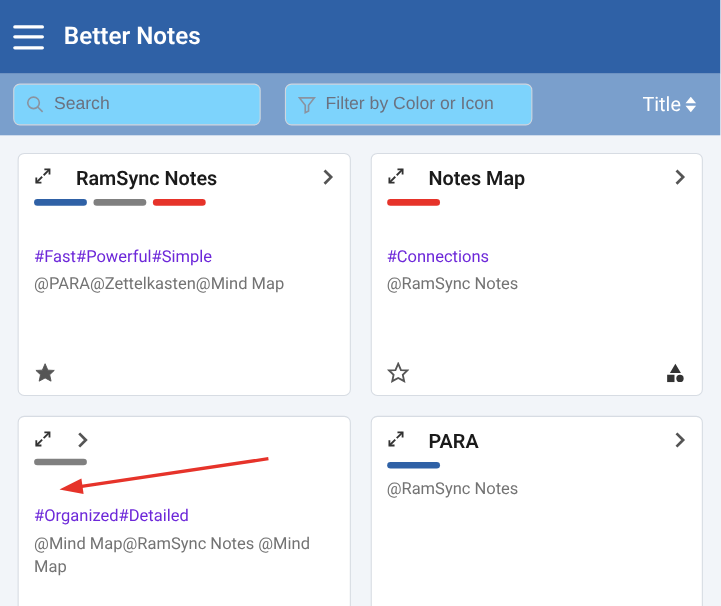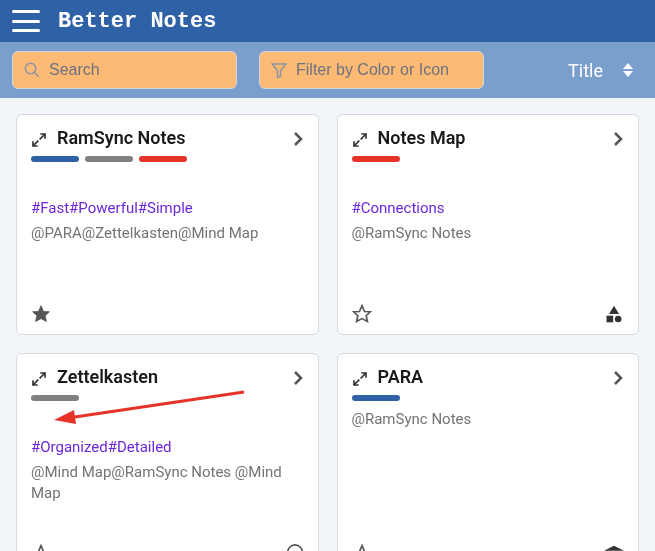--- a/index.html
+++ b/index.html
@@ -6,26 +6,25 @@
   body {
     font-family: -apple-system, BlinkMacSystemFont, "Segoe UI", Roboto, Arial, sans-serif;
     width: 655px;
     height: 551px;
     background: #f2f5f9;
     overflow: hidden;
   }
   
   .header {
     background: #2f61a6;
-    height: 42px;
+    height: 67px;
     display: flex;
     align-items: center;
     padding: 0 12px;
     color: #fff;
-    font-family: Liberation Mono, monospace;
   }
   .hamburger {
     width: 28px; height: 22px;
     display: flex; flex-direction: column; justify-content: space-between;
     cursor: pointer;
     margin-right: 18px;
   }
   .hamburger span {
     height: 3px; background: #fff; border-radius: 2px; width: 100%;
   }
@@ -40,42 +39,42 @@
   
   .toolbar {
     background: #7a9fcc;
     height: 56px;
     display: flex;
     align-items: center;
     padding: 0 12px;
     gap: 10px;
   }
   .input-wrap {
-    background: #fdba74;
+    background: #7dd3fc;
     border: 1px solid #cfd6df;
     border-radius: 6px;
     height: 38px;
     display: flex;
     align-items: center;
     padding: 0 10px;
     color: #6b7280;
   }
   .search-wrap { width: 225px; }
   .filter-wrap { width: 225px; margin-left: 12px; }
   .input-wrap input {
     border: none; outline: none; font-size: 16px; width: 100%; color: #333;
     background: transparent;
   }
   .input-wrap input::placeholder { color: #6b7280; }
   .input-wrap svg { flex-shrink: 0; margin-right: 8px; }
   .sort-btn {
     margin-left: auto;
     color: #fff;
     font-size: 18px;
-    display: flex; align-items: center; gap: 20px;
+    display: flex; align-items: center; gap: 4px;
     cursor: pointer;
     padding: 6px 10px;
   }
   .sort-arrows {
     display: flex; flex-direction: column; line-height: 0; font-size: 10px;
   }
 
   
   .grid {
     display: grid;
@@ -87,21 +86,21 @@
   .card {
     background: #fff;
     border: 1px solid #d7dce3;
     border-radius: 6px;
     padding: 12px 14px 10px 14px;
     display: flex;
     flex-direction: column;
     position: relative;
   }
   .card-head {
-    display: flex; align-items: flex-end; gap: 10px; margin-bottom: 8px;
+    display: flex; align-items: flex-start; gap: 22px; margin-bottom: 8px;
   }
   .card-title {
     font-size: 18px; font-weight: 600; color: #1a1a1a; flex: 1;
   }
   .expand-icon { cursor: pointer; color:#333; }
   .chevron { color: #555; cursor: pointer; }
   .color-bars { display: flex; gap: 6px; margin-bottom: 8px; }
   .bar { height: 6px; width: 48px; border-radius: 4px; }
   .tags { color: #6d28d9; font-size: 15px; margin-bottom: 4px; line-height: 1.4; margin-top: 28px; }
   .mentions { color: #737373; font-size: 15px; line-height: 1.4; }
@@ -220,21 +219,20 @@
   </div>
 
   <div class="card">
     <div class="card-head">
       <svg class="expand-icon" width="16" height="16" viewBox="0 0 24 24" fill="none" stroke="currentColor" stroke-width="2.5">
         <polyline points="14 3 21 3 21 10"></polyline>
           <line x1="21" y1="3" x2="13" y2="11"></line>
         <polyline points="10 21 3 21 3 14"></polyline>
           <line x1="3" y1="21" x2="11" y2="13"></line>
       </svg>
-      <div class="card-title">Zettelkasten</div>
       <svg class="chevron" width="12" height="18" viewBox="0 0 12 18" fill="none" stroke="currentColor" stroke-width="2.5">
           <polyline points="3 3 9 9 3 15"></polyline>
         </svg>
     </div>
     <div class="color-bars">
       <div class="bar" style="background:#808080"></div>
     </div>
     <div class="tags">#Organized#Detailed</div>
     <div class="mentions">@Mind Map@RamSync Notes @Mind Map</div>
     <div class="card-foot">

